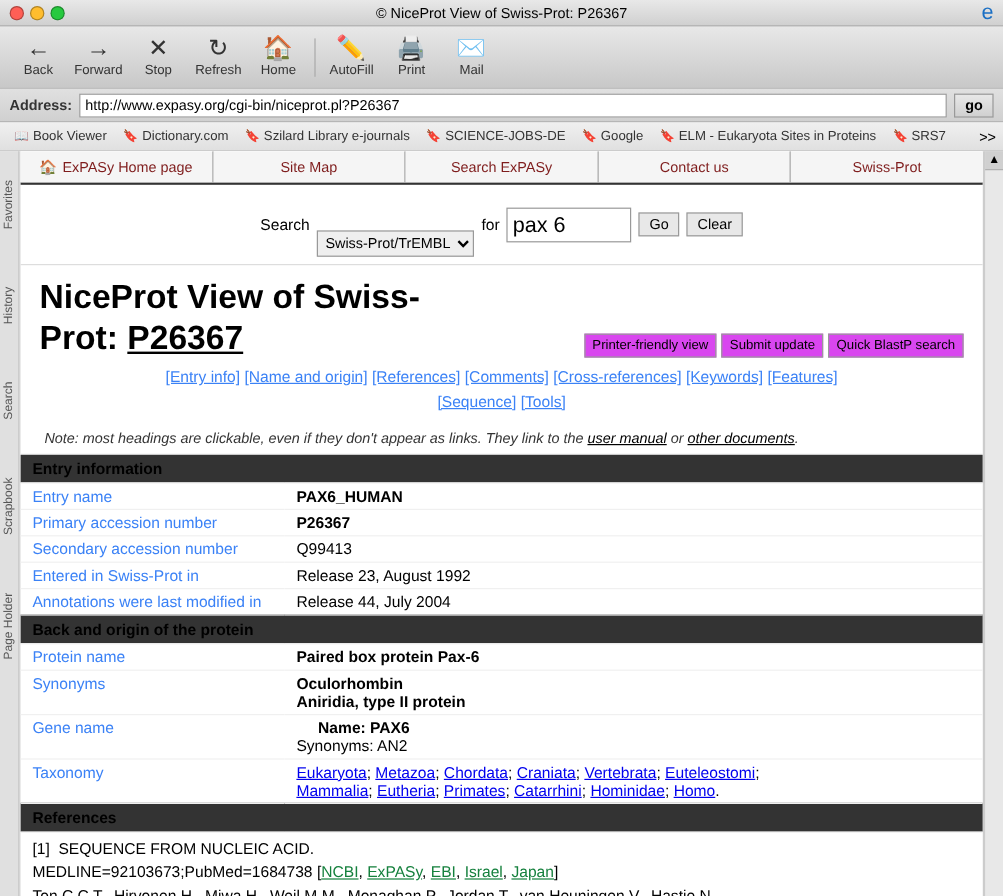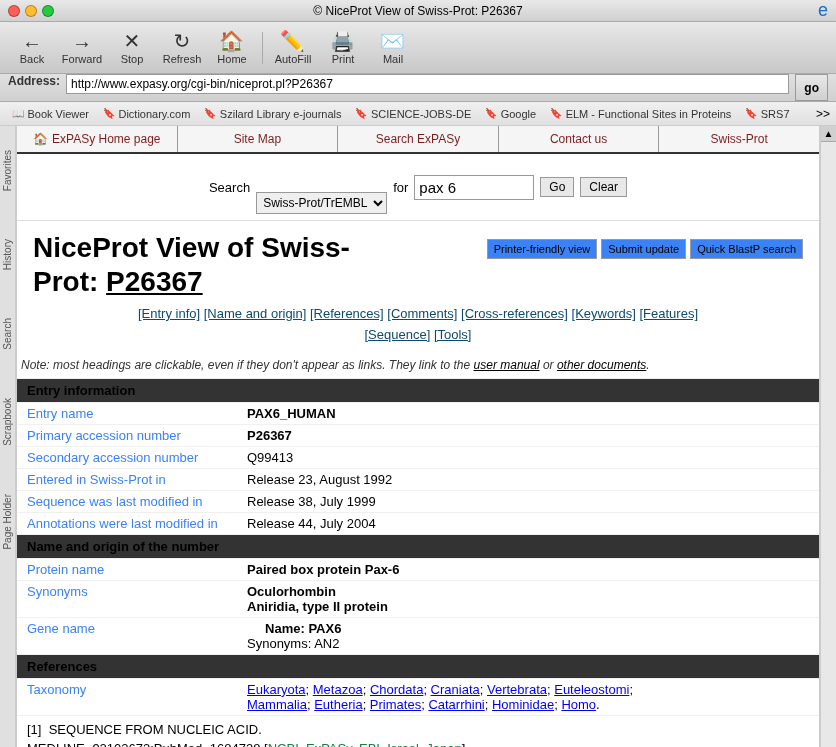--- a/index.html
+++ b/index.html
@@ -57,20 +57,21 @@
       gap: 2px;
     }
     .toolbar-btn .icon { font-size: 20px; line-height: 1; }
     .toolbar-separator { width: 1px; height: 32px; background: #aaa; margin: 0 4px; }
 
     
     .address-bar {
       background: linear-gradient(to bottom, #e0e0e0, #d0d0d0);
       height: 28px;
       display: flex;
+      align-items: center;
       padding: 0 8px;
       border-bottom: 1px solid #aaa;
       gap: 6px;
     }
     .address-label { font-size: 12px; color: #333; font-weight: bold; }
     .address-input-wrapper {
       flex: 1;
       display: flex;
       align-items: center;
       background: white;
@@ -186,38 +187,38 @@
       font-size: 13px;
       border-bottom: 1px solid #ddd;
     }
     .search-select {
       font-size: 12px;
       padding: 2px;
       border: 1px solid #999;
       margin-top: 32px;
     }
     .search-input {
-      font-size: 15px;
+      font-size: 18px;
       padding: 3px 4px;
       border: 1px solid #999;
-      width: 120px;
+      width: 104px;
     }
     .search-btn {
       font-size: 12px;
       padding: 2px 8px;
       border: 1px solid #999;
       background: #e8e8e8;
       cursor: pointer;
     }
 
     
     .page-title-section {
       padding: 10px 16px 0 16px;
       display: flex;
-      align-items: flex-start;
+      align-items: flex-end;
       justify-content: space-between;
     }
     .page-title {
       font-size: 28px;
       font-weight: bold;
       line-height: 1.2;
       color: #000;
     }
     .page-title .entry-id {
       text-decoration: underline;
@@ -226,37 +227,37 @@
       display: flex;
       gap: 4px;
       flex-shrink: 0;
       align-items: flex-start;
       padding-top: 8px;
     }
     .action-btn {
       font-size: 11px;
       padding: 3px 6px;
       border: 1px solid #999;
-      background: #3b82f6;
+      background: #d946ef;
       cursor: pointer;
       white-space: nowrap;
     }
 
     
     .nav-links {
       padding: 6px 16px;
       text-align: center;
       font-size: 13px;
       line-height: 1.6;
     }
-    .nav-links a { color: #0c4a6e; }
+    .nav-links a { color: #3b82f6; }
 
     
     .note-text {
-      padding: 6px 4px;
+      padding: 6px 20px;
       font-size: 12px;
       font-style: italic;
       color: #333;
       border-bottom: 1px solid #eee;
     }
     .note-text a { color: #000; }
 
     
     .data-table {
       width: 100%;
@@ -364,21 +365,21 @@
   <span class="bookmark-item">
     <span class="bookmark-icon">🔖</span>
     <span>SCIENCE-JOBS-DE</span>
   </span>
   <span class="bookmark-item">
     <span class="bookmark-icon">🔖</span>
     <span>Google</span>
   </span>
   <span class="bookmark-item">
     <span class="bookmark-icon">🔖</span>
-    <span>ELM - Functional Sites in Proteins</span>
+    <span>ELM - Eukaryota Sites in Proteins</span>
   </span>
   <span class="bookmark-item">
     <span class="bookmark-icon">🔖</span>
     <span>SRS7</span>
   </span>
   <span class="bookmarks-more">&gt;&gt;</span>
 </div>
 
 <div class="page-layout">
 
@@ -468,70 +469,66 @@
       </tr>
       <tr>
         <td>Secondary accession number</td>
         <td>Q99413</td>
       </tr>
       <tr>
         <td>Entered in Swiss-Prot in</td>
         <td>Release 23, August 1992</td>
       </tr>
       <tr>
-        <td>Sequence was last modified in</td>
-        <td>Release 38, July 1999</td>
-      </tr>
-      <tr>
         <td>Annotations were last modified in</td>
         <td>Release 44, July 2004</td>
       </tr>
 
       <tr>
-        <td colspan="2" class="section-header">Name and origin of the number</td>
+        <td colspan="2" class="section-header">Back and origin of the protein</td>
       </tr>
       <tr>
         <td>Protein name</td>
         <td><strong>Paired box protein Pax-6</strong></td>
       </tr>
       <tr>
         <td>Synonyms</td>
         <td>
           <strong>Oculorhombin</strong><br>
           <strong>Aniridia, type II protein</strong>
         </td>
       </tr>
       <tr>
         <td>Gene name</td>
         <td>
           &nbsp;&nbsp;&nbsp;&nbsp;&nbsp;<strong>Name: PAX6</strong><br>
           Synonyms: AN2
         </td>
       </tr>
-      <tr>
-        <td colspan="2" class="section-header">References</td>
-      </tr>
-
       <tr>
         <td>Taxonomy</td>
         <td>
           <a href="#">Eukaryota</a>;
           <a href="#">Metazoa</a>;
           <a href="#">Chordata</a>;
           <a href="#">Craniata</a>;
           <a href="#">Vertebrata</a>;
           <a href="#">Euteleostomi</a>;<br>
           <a href="#">Mammalia</a>;
           <a href="#">Eutheria</a>;
           <a href="#">Primates</a>;
           <a href="#">Catarrhini</a>;
           <a href="#">Hominidae</a>;
           <a href="#">Homo</a>.
         </td>
       </tr>
+
+      <tr>
+        <td colspan="2" class="section-header">References</td>
+      </tr>
     </tbody>
       </table>
 
     <div class="ref-content">
       <p>
         [1]&nbsp;&nbsp;SEQUENCE FROM NUCLEIC ACID.<br>
         MEDLINE=92103673;PubMed=1684738 [<a href="#">NCBI</a>,
         <a href="#">ExPASy</a>,
         <a href="#">EBI</a>,
         <a href="#">Israel</a>,

